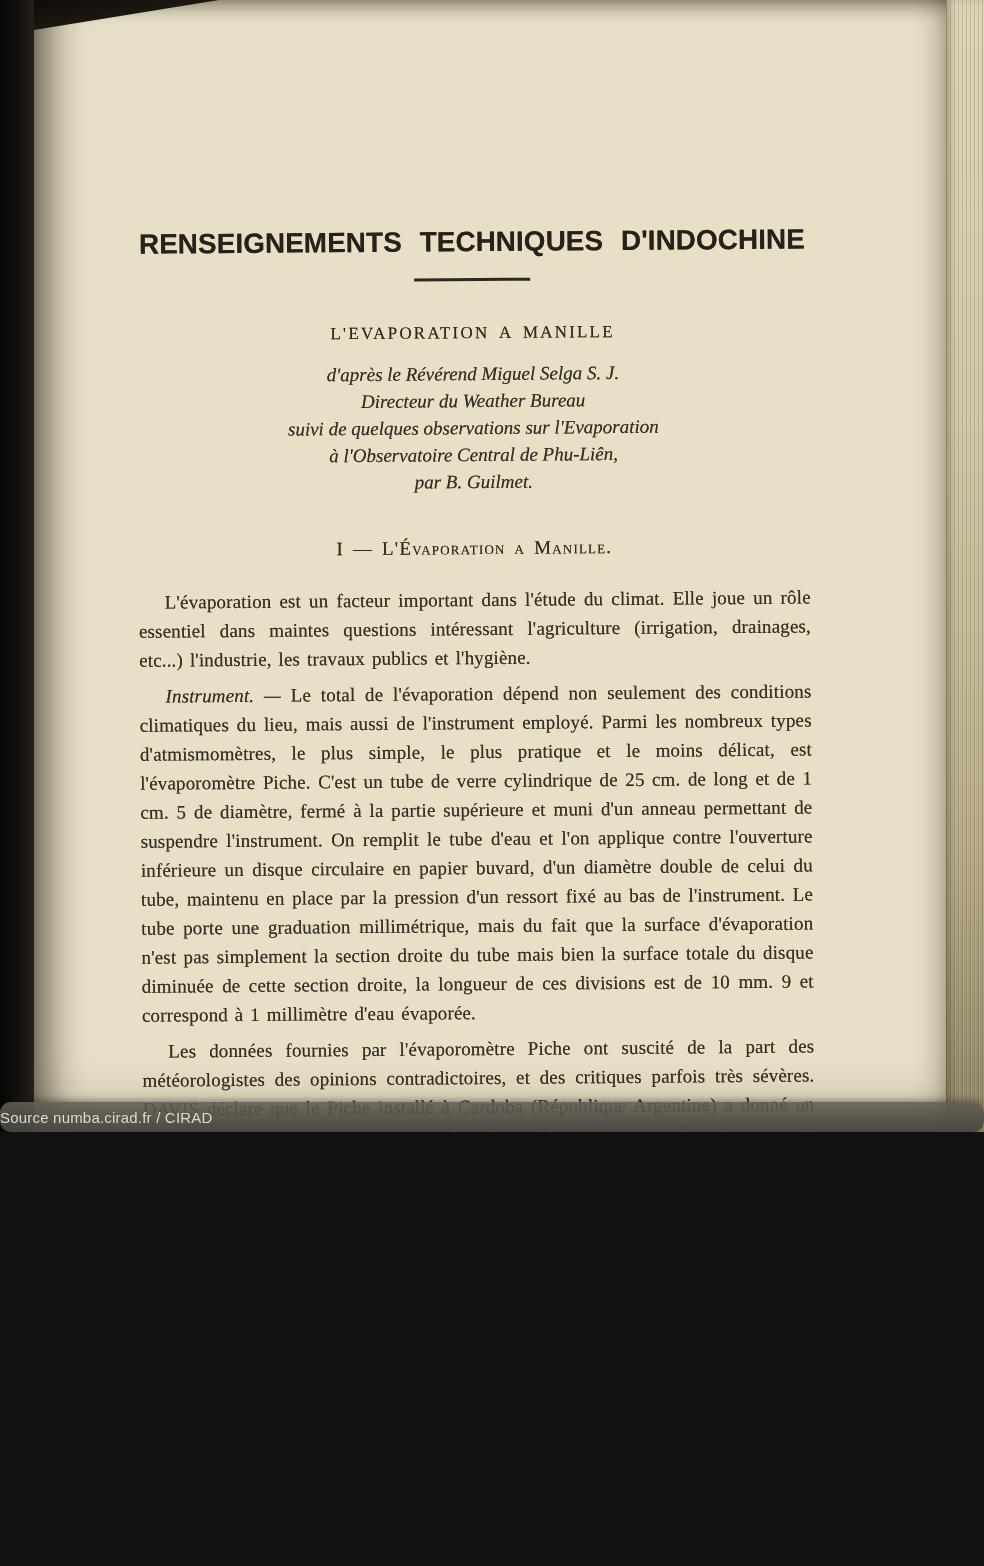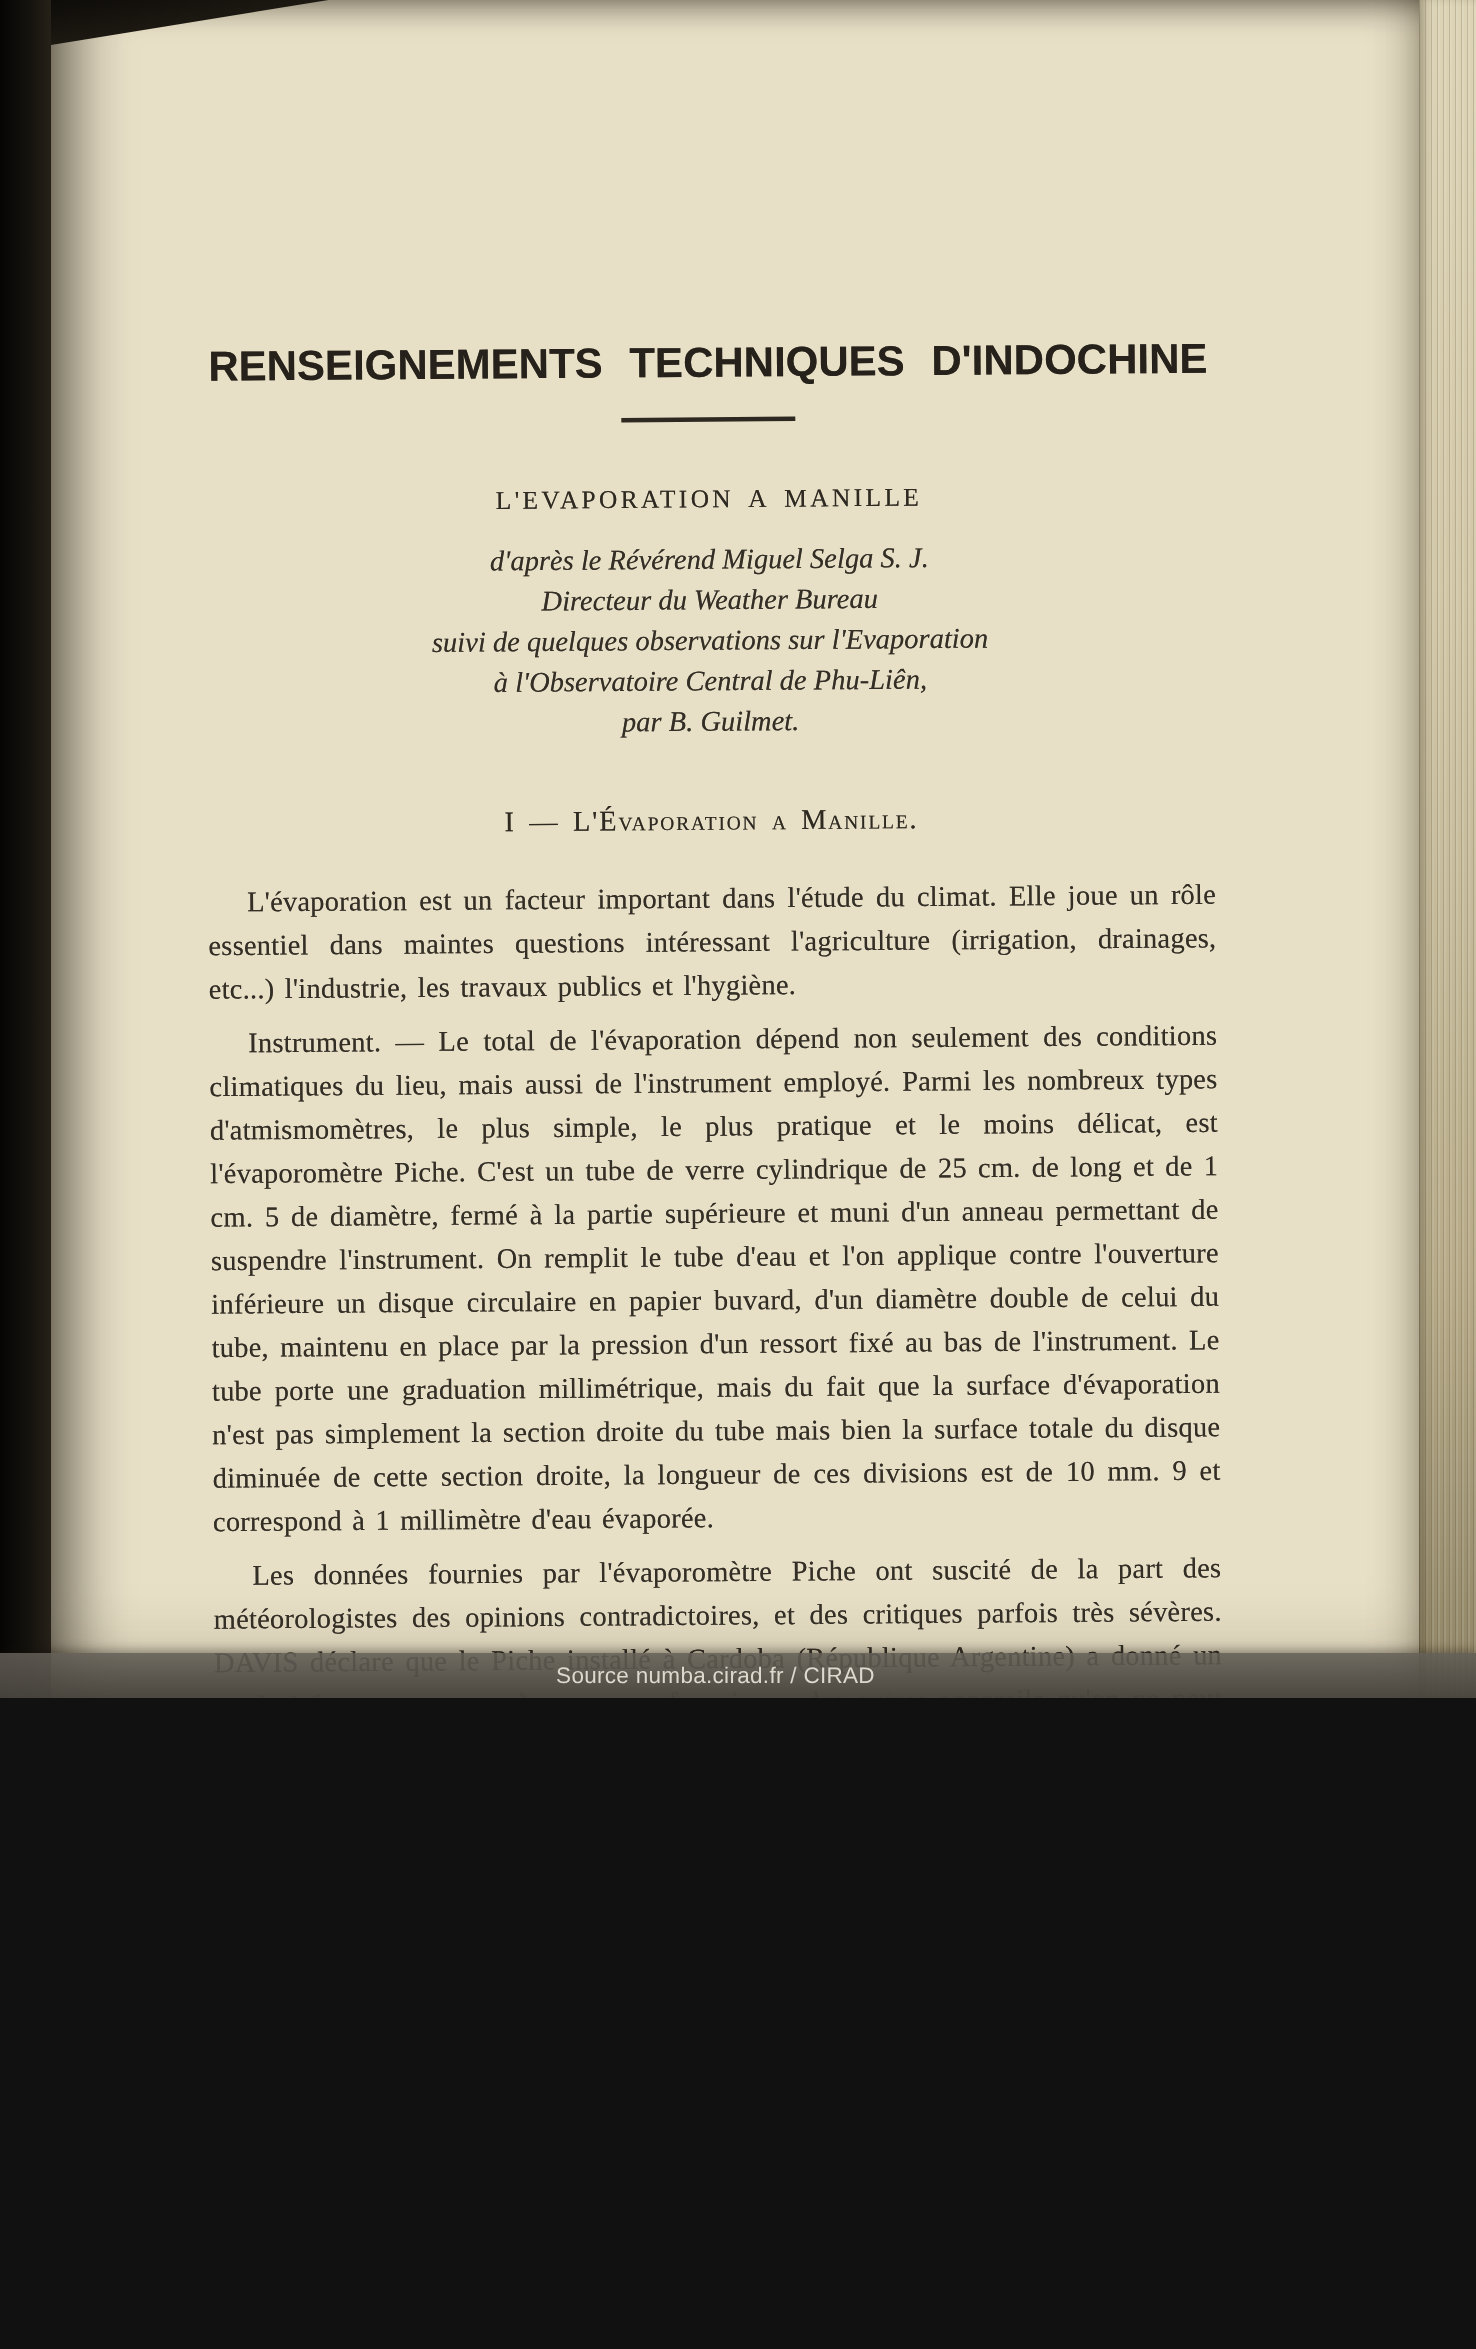--- a/index.html
+++ b/index.html
@@ -122,33 +122,35 @@
     text-align: justify;
     text-indent: 26px;
     letter-spacing: 0.15px;
     word-spacing: 2px;
     color: #332e26;
   }
   .para + .para {
     margin-top: 7px;
   }
   .lead {
+    font-style: italic;
   }
   
   .source-bar {
     position: absolute;
     left: 0; right: 0; bottom: 0;
     height: 30px;
     display: flex;
     align-items: center;
-    justify-content: center;
+    justify-content: flex-start;
     padding-right: 30px;
     box-sizing: border-box;
     background: linear-gradient(to bottom, rgba(98,94,86,0.88), rgba(72,69,62,0.96));
     box-shadow: 0 -2px 6px rgba(20,15,8,0.35);
+    border-radius: 11px;
   }
   .source-text {
     font-family: "Liberation Sans", sans-serif;
     font-size: 15px;
     color: #ddd9cf;
     letter-spacing: 0.2px;
   }
 </style>
 </head>
 <body>

